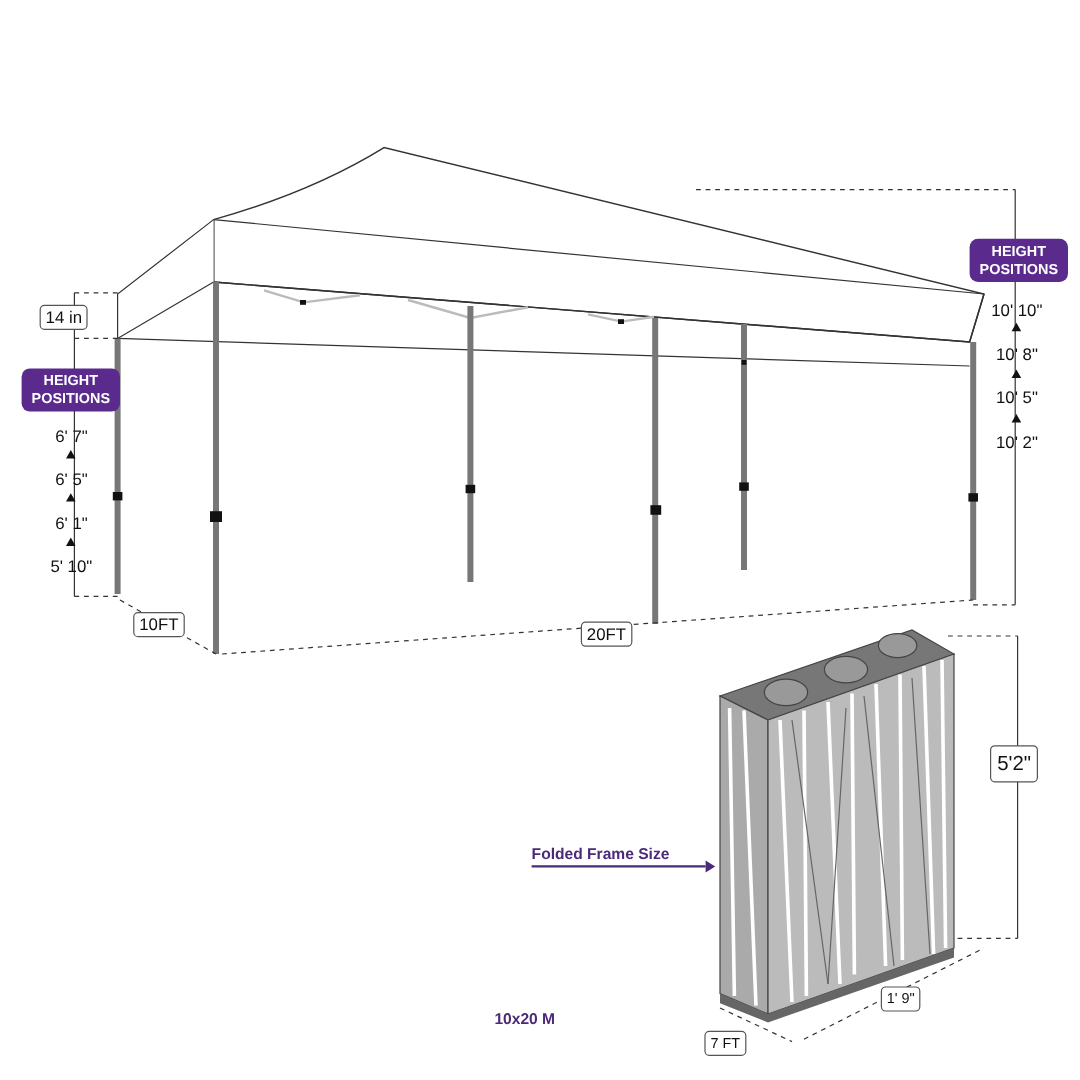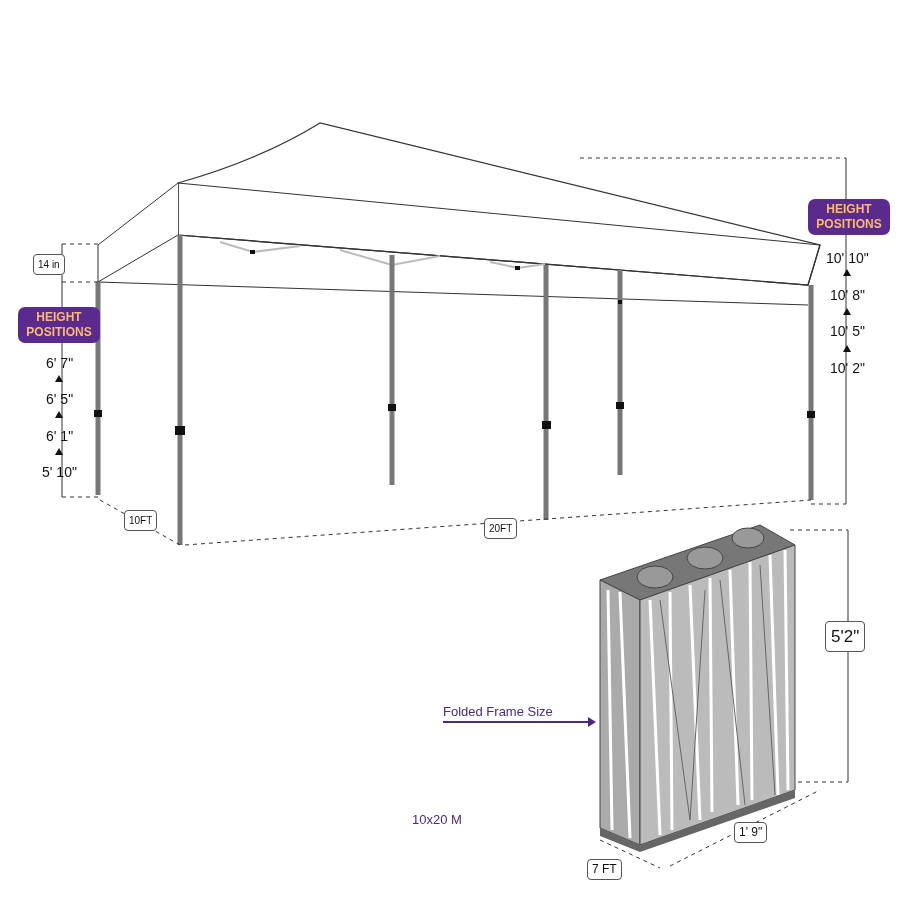--- a/index.html
+++ b/index.html
@@ -1,22 +1,22 @@
 <!DOCTYPE html>
 <html><head>
 <meta charset="utf-8">
 <style>
   html,body{margin:0;padding:0;background:#fff;}
   body{width:900px;height:900px;position:relative;overflow:hidden;font-family:"Liberation Sans",sans-serif;}
   svg#art{position:absolute;left:0;top:0;}
   .lbl{position:absolute;font-size:14px;color:#111;white-space:nowrap;line-height:16px;}
-  .box{position:absolute;border:1px solid #555;border-radius:4px;background:#fff;font-size:10px;color:#111;padding:1px 4px;line-height:17px;white-space:nowrap;}
-  .badge{position:absolute;background:#5a2a8c;color:#fdba74;font-weight:bold;font-size:12px;line-height:15px;text-align:center;border-radius:7px;padding:3px 4px;}
+  .box{position:absolute;border:1px solid #555;border-radius:4px;background:#fff;font-size:14px;color:#111;padding:1px 4px;line-height:17px;white-space:nowrap;}
+  .badge{position:absolute;background:#5a2a8c;color:#ffffff;font-weight:bold;font-size:12px;line-height:15px;text-align:center;border-radius:7px;padding:3px 4px;}
   .tri{position:absolute;width:0;height:0;border-left:4px solid transparent;border-right:4px solid transparent;border-bottom:7px solid #111;}
-  .purple{color:#4b2a7a;font-weight:normal;}
+  .purple{color:#4b2a7a;font-weight:bold;}
 </style>
 </head>
 <body>
 
 <svg id="art" width="900" height="900">
 
   <path d="M178,183 Q260,160 320,123 L820,245 L808,285 L178,235 Z" fill="#fff" stroke="#333" stroke-width="1.2"></path>
   <path d="M178,183 L178,235 L808,285 L820,245" fill="none" stroke="#333" stroke-width="1.2"></path>
   <line x1="178" y1="183" x2="820" y2="245" stroke="#333" stroke-width="1"></line>
   <path d="M178,183 L98,245 L98,282 L178,235" fill="#fff" stroke="#333" stroke-width="1"></path>
@@ -109,20 +109,20 @@
 
 <div class="badge" style="left:808px;top:199px;width:74px;">HEIGHT POSITIONS</div>
 <div class="lbl" style="left:826px;top:250px;">10' 10"</div>
 <div class="tri" style="left:843px;top:269px;"></div>
 <div class="lbl" style="left:830px;top:287px;">10' 8"</div>
 <div class="tri" style="left:843px;top:308px;"></div>
 <div class="lbl" style="left:830px;top:323px;">10' 5"</div>
 <div class="tri" style="left:843px;top:345px;"></div>
 <div class="lbl" style="left:830px;top:360px;">10' 2"</div>
 
-<div class="box" style="left:111px;top:510px;margin-left:13px;">10FT</div>
+<div class="box" style="left:111px;top:510px;">10FT</div>
 <div class="box" style="left:484px;top:518px;">20FT</div>
 <div class="box" style="left:825px;top:621px;font-size:17px;padding:6px 5px;">5'2"</div>
 <div class="box" style="left:734px;top:822px;font-size:12px;">1' 9"</div>
 <div class="box" style="left:587px;top:859px;font-size:12px;">7 FT</div>
 
 <div class="lbl purple" style="left:443px;top:704px;font-size:13px;">Folded Frame Size</div>
-<div class="lbl purple" style="left:412px;top:812px;font-size:13px;">10x20 M</div>
+<div class="lbl purple" style="left:412px;top:841px;font-size:13px;">10x20 M</div>
 
 </body></html>

